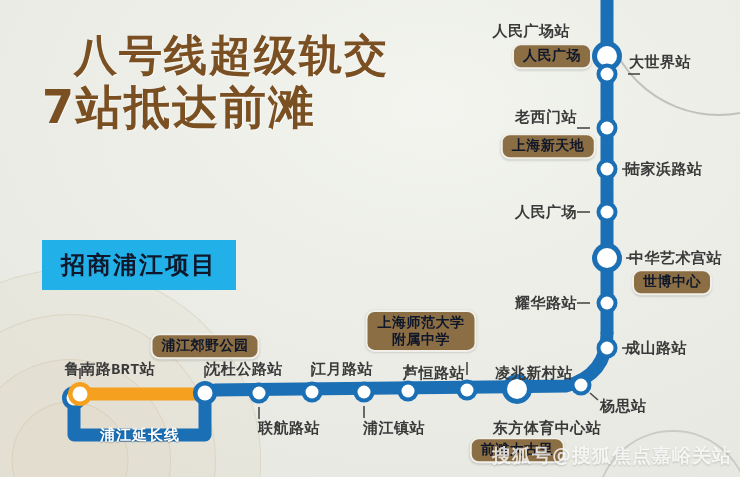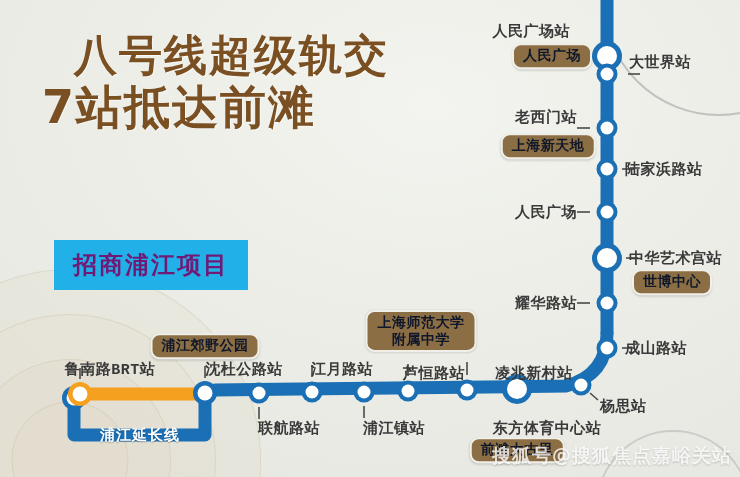--- a/index.html
+++ b/index.html
@@ -39,24 +39,23 @@
   .headline .l1,.headline .l2{
     color:#7a4f21;font-weight:bold;letter-spacing:2px;line-height:1.04;
     font-family:"DejaVu Sans","Liberation Sans",sans-serif;
     text-shadow:1px 1px 0 rgba(255,255,255,.6);
   }
   .headline .l1{font-size:43px;margin-left:32px;}
   .headline .l2{font-size:46px;margin-top:6px;}
 
   .badge-blue{
     position:absolute;left:42px;top:240px;z-index:6;
-    background:#22b0e8;color:#701a75;font-size:24px;font-weight:bold;
+    background:#22b0e8;color:#0f172a;font-size:24px;font-weight:bold;
     padding:9px 19px;letter-spacing:2px;
     font-family:"DejaVu Sans","Liberation Sans",sans-serif;
-    margin-left:12px;
   }
 
   
   svg.map{position:absolute;left:0;top:0;width:740px;height:477px;z-index:2;}
 
   
   .lbl{
     position:absolute;z-index:5;white-space:nowrap;
     color:#3a3a3a;font-size:15px;font-weight:bold;letter-spacing:.5px;
     font-family:Liberation Mono, monospace;

